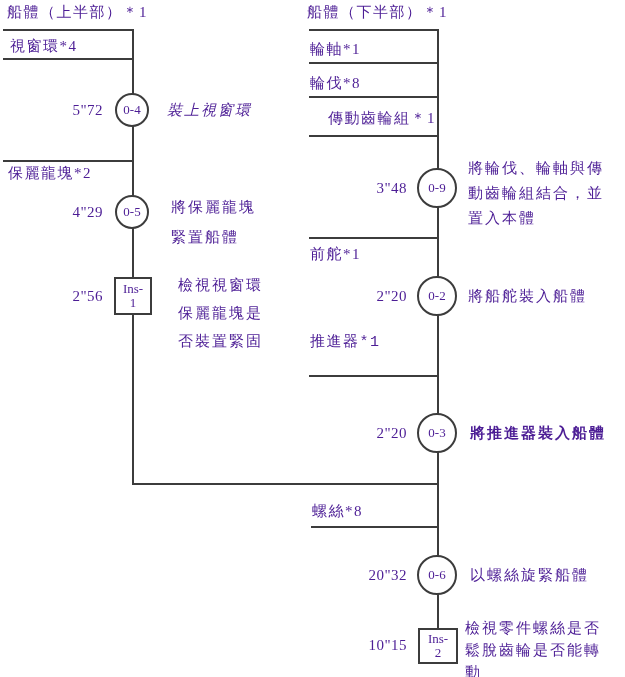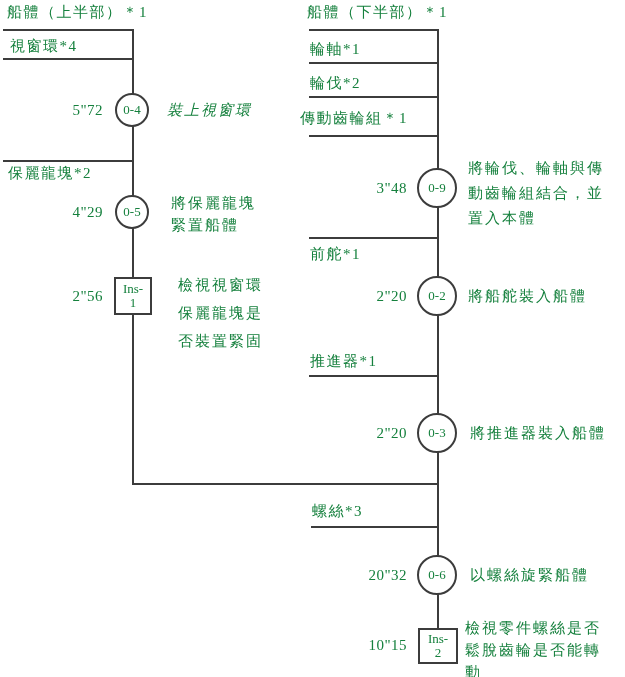--- a/index.html
+++ b/index.html
@@ -1,18 +1,18 @@
 <!DOCTYPE html>
 <html><head>
 <meta charset="utf-8">
 <style>
   html,body { margin:0; padding:0; background:#ffffff; }
   .chart {
     position:relative; width:625px; height:677px; background:#ffffff;
-    font-family:"Liberation Serif","DejaVu Serif",serif; color:#15803d;
+    font-family:"Liberation Serif","DejaVu Serif",serif; color:#4c1d95;
     overflow:hidden;
   }
   .t {
     position:absolute; font-size:15px; line-height:17px;
     letter-spacing:1.5px; white-space:nowrap; z-index:3;
   }
   .time { text-align:right; letter-spacing:0.5px; }
   .desc { letter-spacing:2px; }
   .wrap { white-space:normal; }
   .hl { position:absolute; height:2px; background:#3c3c3c; z-index:1; }
@@ -53,54 +53,54 @@
   <div class="t time" style="left:48px; top:102px; width:55px;">5"72</div>
   <div class="node circle" style="left:115px; top:93px; width:34px; height:34px;">
     <span>0-4</span>
   </div>
   <div class="t desc" style="left:167px; top:102px;font-style:italic;">裝上視窗環</div>
 
   <div class="t time" style="left:48px; top:204px; width:55px;">4"29</div>
   <div class="node circle" style="left:115px; top:195px; width:34px; height:34px;">
     <span>0-5</span>
   </div>
-  <div class="t desc wrap" style="left:171px; top:192px; width:92px; line-height:22px;">將保麗龍塊緊置船體</div>
+  <div class="t desc wrap" style="left:171px; top:192px; width:92px; line-height:30px;">將保麗龍塊緊置船體</div>
 
   <div class="t time" style="left:48px; top:288px; width:55px;">2"56</div>
   <div class="node" style="left:114px; top:277px; width:38px; height:38px;">
     <span>Ins-</span>
     <span>1</span>
   </div>
   <div class="t desc wrap" style="left:178px; top:271px; width:93px; line-height:28px;">檢視視窗環保麗龍塊是否裝置緊固</div>
 
   <div class="t" style="left:307px; top:4px;">船體（下半部）＊1</div>
   <div class="t" style="left:310px; top:41px;">輪軸*1</div>
-  <div class="t" style="left:310px; top:75px;">輪伐*2</div>
-  <div class="t" style="left:300px; top:110px;">傳動齒輪組＊1</div>
+  <div class="t" style="left:310px; top:75px;">輪伐*8</div>
+  <div class="t" style="left:328px; top:110px;">傳動齒輪組＊1</div>
   <div class="t" style="left:310px; top:214px;margin-top:32px;">前舵*1</div>
-  <div class="t" style="left:310px; top:353px;">推進器*1</div>
-  <div class="t" style="left:312px; top:503px;">螺絲*3</div>
+  <div class="t" style="left:310px; top:334px;font-family:Liberation Mono, monospace;">推進器*1</div>
+  <div class="t" style="left:312px; top:503px;">螺絲*8</div>
 
   <div class="t time" style="left:352px; top:180px; width:55px;">3"48</div>
   <div class="node circle" style="left:417px; top:168px; width:40px; height:40px;">
     <span>0-9</span>
   </div>
   <div class="t desc wrap" style="left:468px; top:156px; width:143px; line-height:25px;">將輪伐、輪軸與傳動齒輪組結合，並置入本體</div>
 
   <div class="t time" style="left:352px; top:288px; width:55px;">2"20</div>
   <div class="node circle" style="left:417px; top:276px; width:40px; height:40px;">
     <span>0-2</span>
   </div>
   <div class="t desc" style="left:468px; top:288px;">將船舵裝入船體</div>
 
   <div class="t time" style="left:352px; top:425px; width:55px;">2"20</div>
   <div class="node circle" style="left:417px; top:413px; width:40px; height:40px;">
     <span>0-3</span>
   </div>
-  <div class="t desc" style="left:470px; top:425px;">將推進器裝入船體</div>
+  <div class="t desc" style="left:470px; top:425px;font-weight:bold;">將推進器裝入船體</div>
 
   <div class="t time" style="left:347px; top:567px; width:60px;">20"32</div>
   <div class="node circle" style="left:417px; top:555px; width:40px; height:40px;">
     <span>0-6</span>
   </div>
   <div class="t desc" style="left:470px; top:567px;">以螺絲旋緊船體</div>
 
   <div class="t time" style="left:347px; top:637px; width:60px;">10"15</div>
   <div class="node" style="left:418px; top:628px; width:40px; height:36px;">
     <span>Ins-</span>

